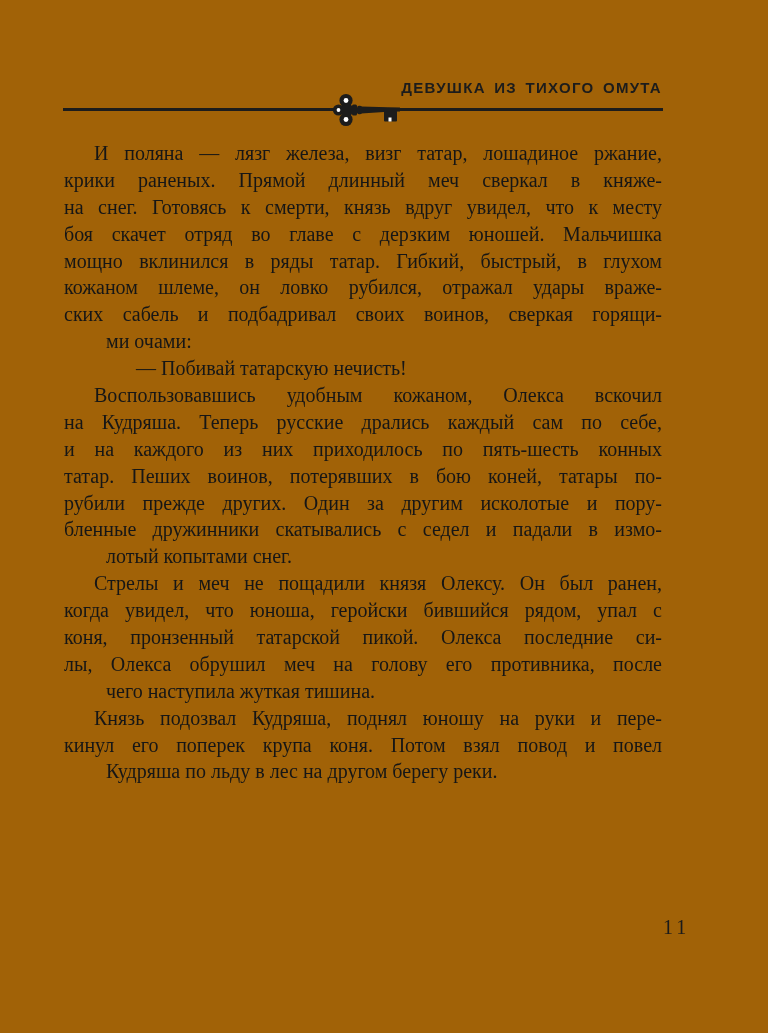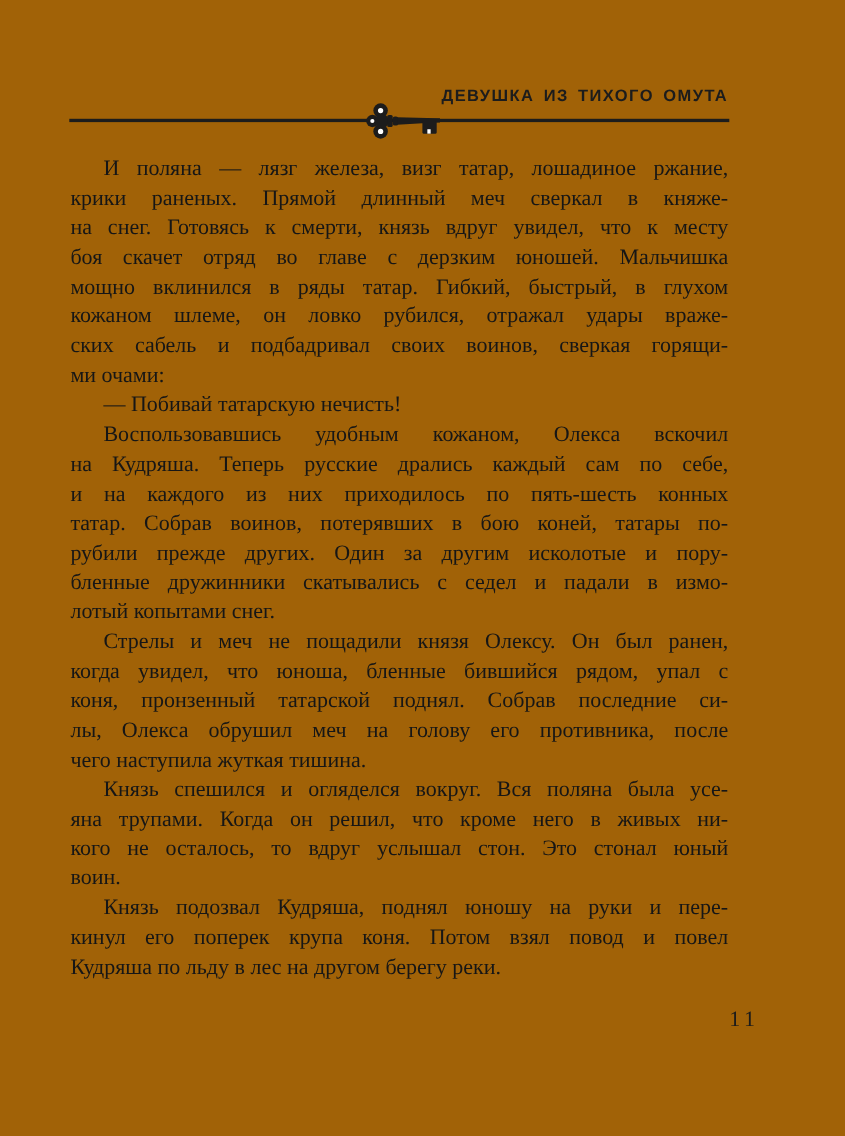--- a/index.html
+++ b/index.html
@@ -48,21 +48,21 @@
     color: #161616;
   }
   .paragraph { margin: 0; padding: 0; }
   .line {
     text-align: justify;
     text-align-last: justify;
     white-space: normal;
     height: 26.9px;
     overflow: visible;
   }
-  .line.last { text-align-last: left; }
+  .line.last { text-align-last: left; margin-left: 42px; }
   .line.indent { text-indent: 30px; }
   
   .page-number {
     position: absolute;
     left: 663px; top: 916px;
     font-size: 20px;
     letter-spacing: 4px;
     color: #1b1b1b;
   }
 </style>
@@ -112,40 +112,34 @@
     </div>
 
     <div class="paragraph">
       <div class="line indent last">— Побивай татарскую нечисть!</div>
     </div>
 
     <div class="paragraph">
       <div class="line indent">Воспользовавшись удобным кожаном, Олекса вскочил</div>
       <div class="line">на Кудряша. Теперь русские дрались каждый сам по себе,</div>
       <div class="line">и на каждого из них приходилось по пять-шесть конных</div>
-      <div class="line">татар. Собрав воинов, потерявших в бою коней, татары по-</div>
+      <div class="line">татар. Пеших воинов, потерявших в бою коней, татары по-</div>
       <div class="line">рубили прежде других. Один за другим исколотые и пору-</div>
       <div class="line">бленные дружинники скатывались с седел и падали в измо-</div>
       <div class="line last">лотый копытами снег.</div>
     </div>
 
     <div class="paragraph">
       <div class="line indent">Стрелы и меч не пощадили князя Олексу. Он был ранен,</div>
-      <div class="line">когда увидел, что юноша, бленные бившийся рядом, упал с</div>
-      <div class="line">коня, пронзенный татарской поднял. Собрав последние си-</div>
+      <div class="line">когда увидел, что юноша, геройски бившийся рядом, упал с</div>
+      <div class="line">коня, пронзенный татарской пикой. Олекса последние си-</div>
       <div class="line">лы, Олекса обрушил меч на голову его противника, после</div>
       <div class="line last">чего наступила жуткая тишина.</div>
     </div>
 
-    <div class="paragraph">
-      <div class="line indent">Князь спешился и огляделся вокруг. Вся поляна была усе-</div>
-      <div class="line">яна трупами. Когда он решил, что кроме него в живых ни-</div>
-      <div class="line">кого не осталось, то вдруг услышал стон. Это стонал юный</div>
-      <div class="line last">воин.</div>
-    </div>
 
     <div class="paragraph">
       <div class="line indent">Князь подозвал Кудряша, поднял юношу на руки и пере-</div>
       <div class="line">кинул его поперек крупа коня. Потом взял повод и повел</div>
       <div class="line last">Кудряша по льду в лес на другом берегу реки.</div>
     </div>
 
   </div>
 
   <div class="page-number">11</div>

